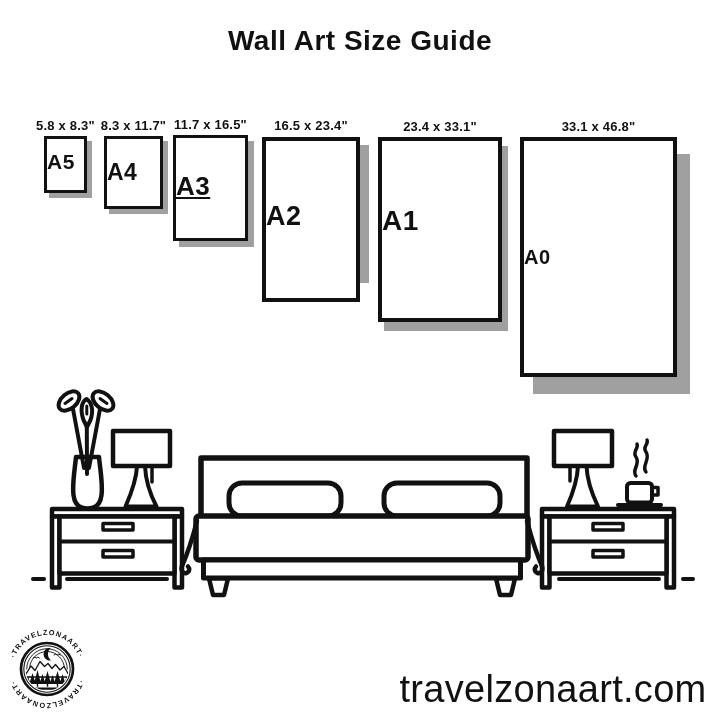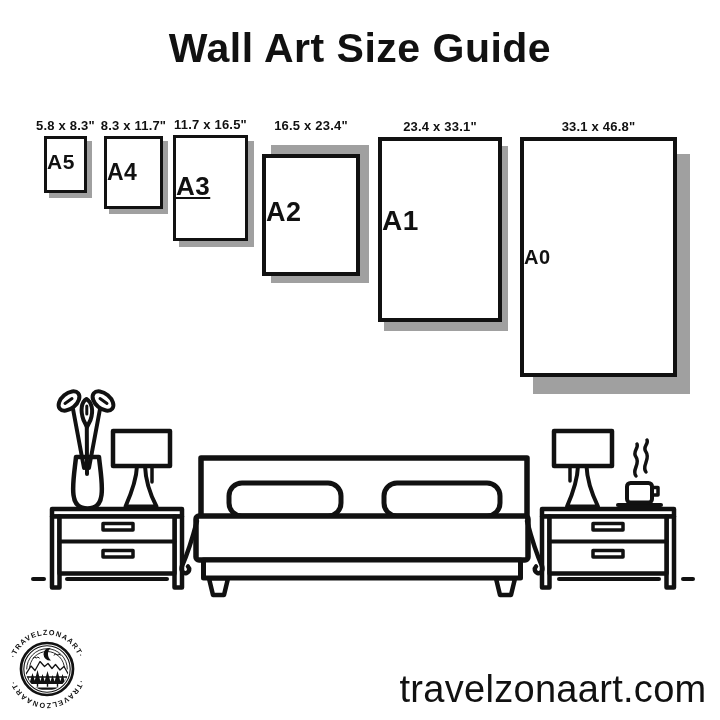--- a/index.html
+++ b/index.html
@@ -9,21 +9,21 @@
   }
   html,body{margin:0;padding:0;}
   body{
     width:720px;height:720px;position:relative;overflow:hidden;
     background:var(--paper);
     font-family:"Liberation Sans", sans-serif;
     color:var(--ink);
   }
   .page-title{
     position:absolute;top:26px;left:0;width:720px;
-    text-align:center;font-size:41px;line-height:1.1;font-weight:bold;
+    text-align:center;font-size:28px;line-height:1.1;font-weight:bold;
     letter-spacing:.5px;color:var(--ink);margin:0;
   }
   .frame-shadow{position:absolute;background:var(--shadow);}
   .frame{
     position:absolute;background:var(--paper);
     display:flex;align-items:center;
     box-sizing:border-box;
   }
   .frame .code{
     font-weight:bold;color:var(--ink);letter-spacing:.5px;line-height:1;
@@ -61,21 +61,21 @@
     <div class="frame" style="left: 104px; top: 136px; width: 59px; height: 73px; border: 3px solid var(--ink);">
       <span class="code" style="font-size: 23px; transform: translateY(0px);">A4</span>
     </div>
     <div class="dim-label" style="left: 133.5px; top: 118px;">8.3 x 11.7"</div>
     <div class="frame-shadow" style="left: 179px; top: 141px; width: 75px; height: 106px;"></div>
     <div class="frame" style="left: 173px; top: 135px; width: 75px; height: 106px; border: 3.5px solid var(--ink);">
       <span class="code" style="font-size: 26px; transform: translateY(-2px); text-decoration: underline;">A3</span>
     </div>
     <div class="dim-label" style="left: 210.5px; top: 117px;">11.7 x 16.5"</div>
     <div class="frame-shadow" style="left: 271px; top: 145px; width: 98px; height: 138px;"></div>
-    <div class="frame" style="left: 262px; top: 154px; width: 98px; height: 122px; border: 4px solid var(--ink);">
+    <div class="frame" style="left: 262px; top: 137px; width: 98px; height: 165px; border: 4px solid var(--ink);">
       <span class="code" style="font-size: 27px; transform: translateY(-3px);">A2</span>
     </div>
     <div class="dim-label" style="left: 311px; top: 118px;">16.5 x 23.4"</div>
     <div class="frame-shadow" style="left: 384px; top: 146px; width: 124px; height: 185px;"></div>
     <div class="frame" style="left: 378px; top: 137px; width: 124px; height: 185px; border: 4px solid var(--ink);">
       <span class="code" style="font-size: 28px; transform: translateY(-9px);">A1</span>
     </div>
     <div class="dim-label" style="left: 440px; top: 119px;">23.4 x 33.1"</div>
     <div class="frame-shadow" style="left: 533px; top: 154px; width: 157px; height: 240px;"></div>
     <div class="frame" style="left: 520px; top: 137px; width: 157px; height: 240px; border: 4px solid var(--ink);">

